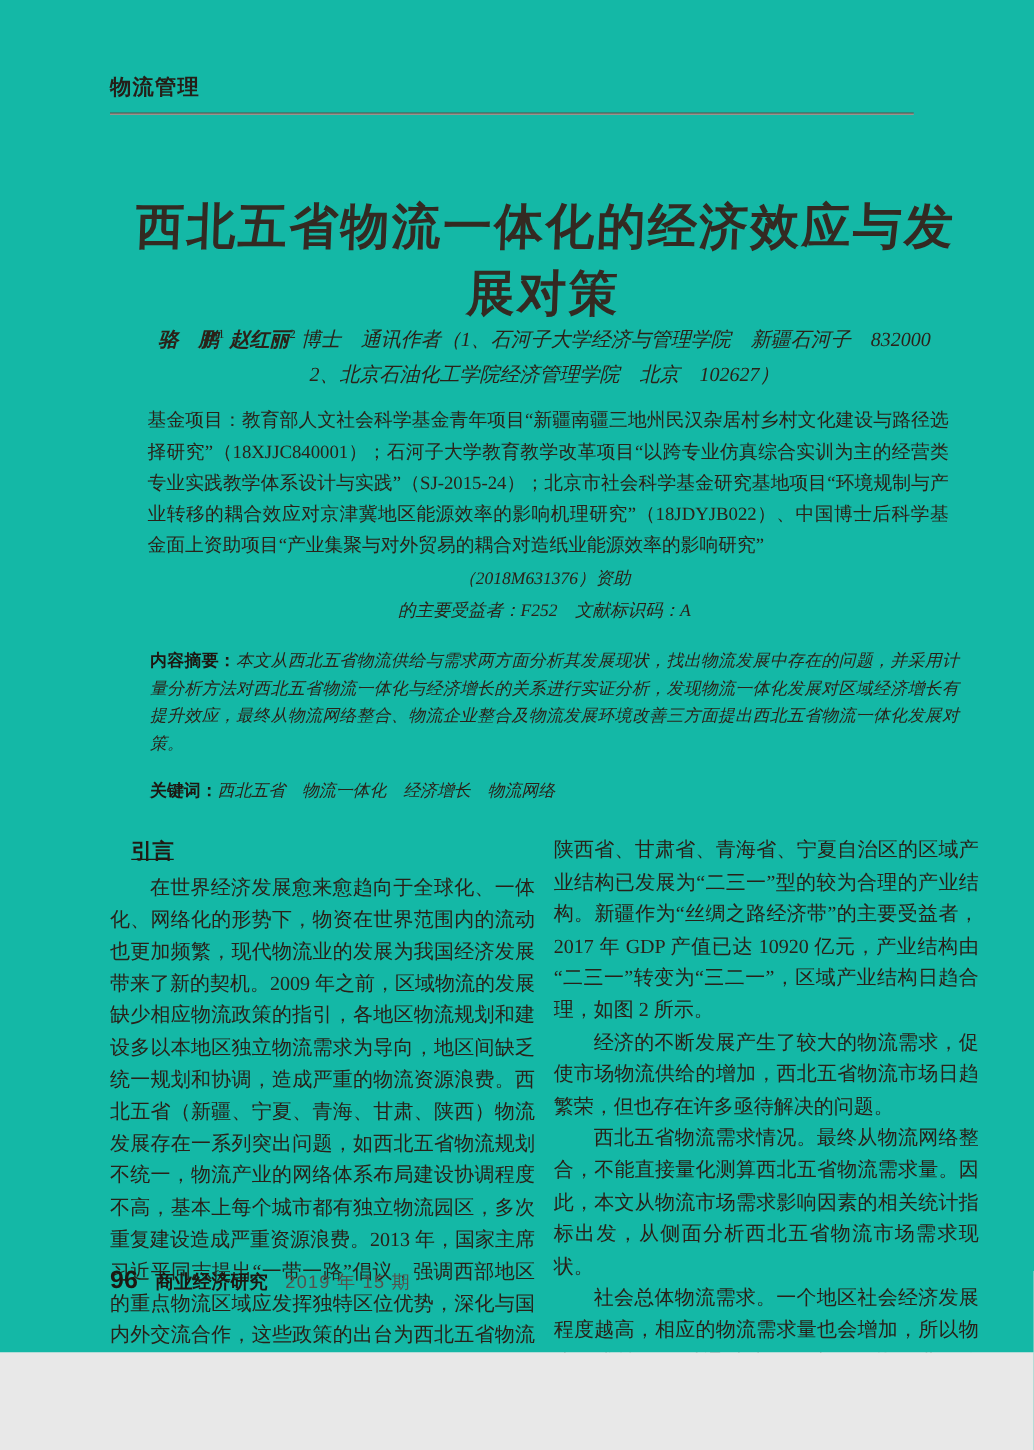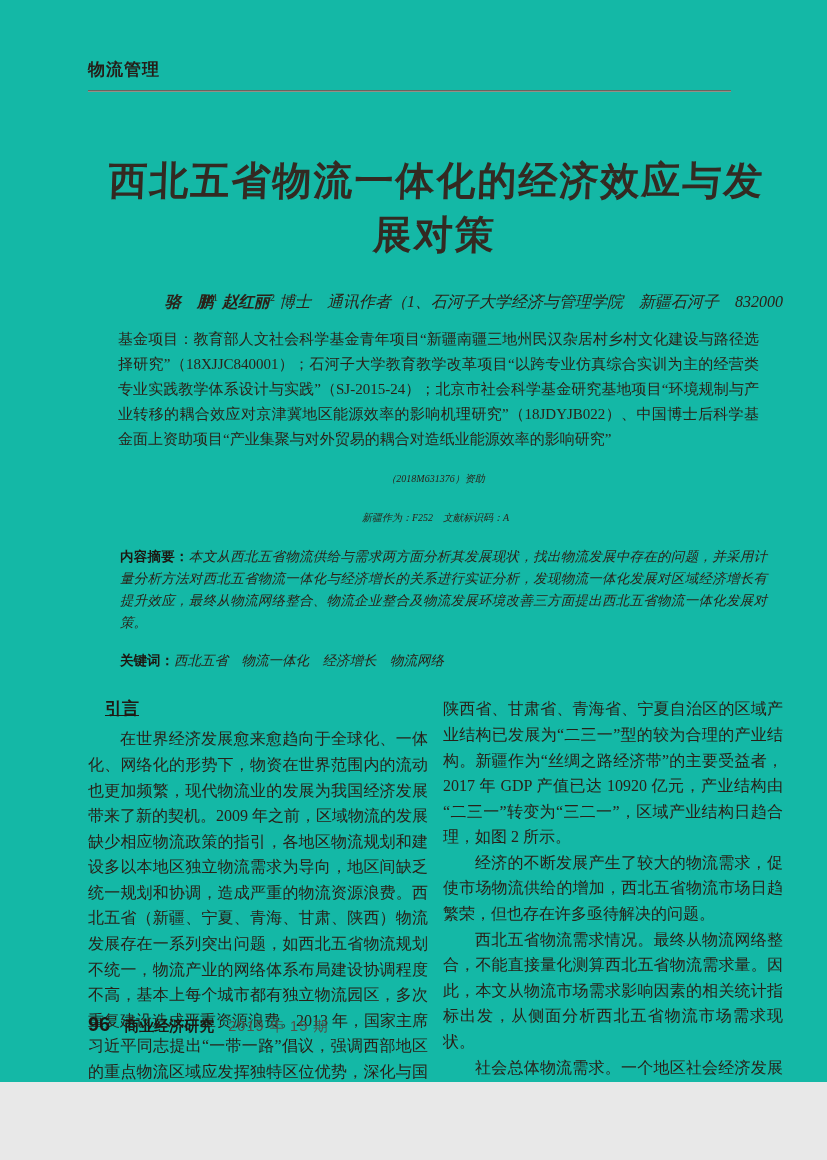--- a/index.html
+++ b/index.html
@@ -35,22 +35,21 @@
     text-align: center;
     font-family: "DejaVu Serif", "Liberation Serif", serif;
     font-weight: bold;
     font-size: 39px;
     letter-spacing: 2px;
     color: #332a22;
     transform: skewX(-2deg);
   }
   
   .authors {
-    margin-top: 30px;
-    text-align: right;
+    text-align: center;
     font-style: italic;
     font-size: 16px;
     color: #2b2219;
   }
   .authors .author-name { font-weight: bold; font-style: italic; }
   .authors sup { font-size: 10px; font-style: normal; }
   .authors-line2 {
     margin-top: 7px;
     text-align: center;
     font-style: italic;
@@ -59,24 +58,24 @@
   }
   
   .funding {
     margin: 14px 24px 0 30px;
     font-size: 15px;
     line-height: 25px;
     text-align: justify;
     color: #2b2219;
   }
   .funding-center {
-    margin-top: 14px;
+    margin-top: 1px;
     text-align: center;
     font-style: italic;
-    font-size: 10px;
+    font-size: 14px;
     line-height: 25px;
     color: #2b2219;
   }
   
   .abstract {
     margin: 16px 16px 0 32px;
     font-style: italic;
     font-size: 13.5px;
     line-height: 22px;
     text-align: justify;
@@ -150,24 +149,25 @@
   <div class="category">物流管理</div>
   <div class="header-rule"></div>
 
   <h1 class="title">西北五省物流一体化的经济效应与发展对策</h1>
 
   <div class="authors">
     <span class="author-name">骆　鹏</span><sup>1</sup>
     <span class="author-name">赵红丽</span><sup>2</sup>
     <span>博士　通讯作者（1、石河子大学经济与管理学院　新疆石河子　832000</span>
   </div>
+  <div class="authors-line2">2、北京石油化工学院经济管理学院　北京　102627）</div>
 
   <div class="funding">基金项目：教育部人文社会科学基金青年项目“新疆南疆三地州民汉杂居村乡村文化建设与路径选择研究”（18XJJC840001）；石河子大学教育教学改革项目“以跨专业仿真综合实训为主的经营类专业实践教学体系设计与实践”（SJ-2015-24）；北京市社会科学基金研究基地项目“环境规制与产业转移的耦合效应对京津冀地区能源效率的影响机理研究”（18JDYJB022）、中国博士后科学基金面上资助项目“产业集聚与对外贸易的耦合对造纸业能源效率的影响研究”</div>
   <div class="funding-center">（2018M631376）资助</div>
-  <div class="funding-center">新疆作为：F252　文献标识码：A</div>
+  <div class="funding-center">的主要受益者：F252　文献标识码：A</div>
 
   <div class="abstract">
     <span class="label">内容摘要：</span><span>本文从西北五省物流供给与需求两方面分析其发展现状，找出物流发展中存在的问题，并采用计量分析方法对西北五省物流一体化与经济增长的关系进行实证分析，发现物流一体化发展对区域经济增长有提升效应，最终从物流网络整合、物流企业整合及物流发展环境改善三方面提出西北五省物流一体化发展对策。</span>
   </div>
   <div class="abstract keywords">
     <span class="label">关键词：</span><span>西北五省　物流一体化　经济增长　物流网络</span>
   </div>
 
   <div class="columns">
     <div class="col">

